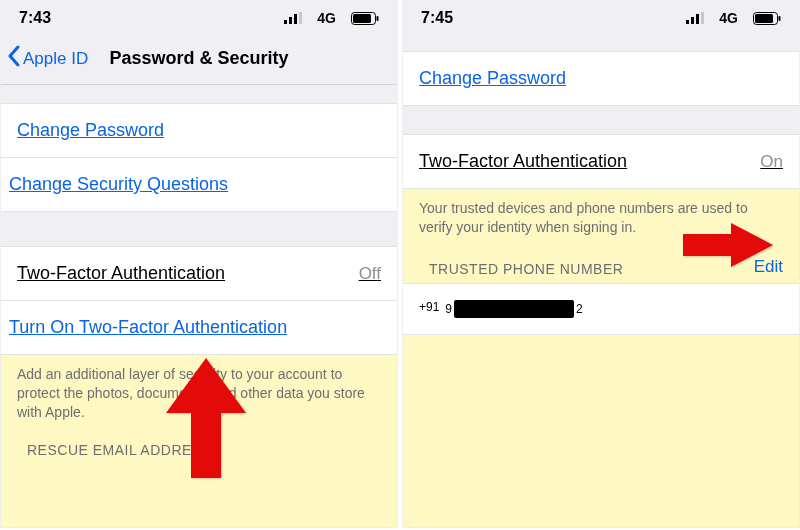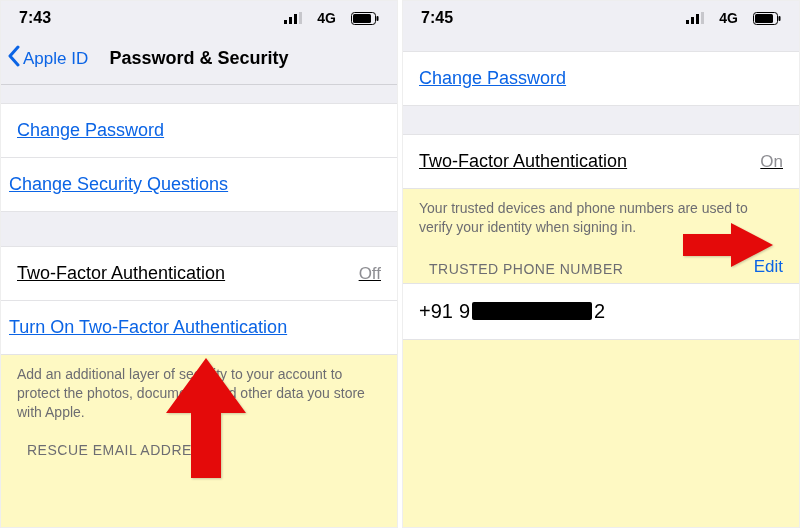--- a/index.html
+++ b/index.html
@@ -20,21 +20,21 @@
   .cell { background: #fff; padding: 16px 16px; font-size: 18px; display: flex; justify-content: space-between; align-items: center; border-top: 1px solid #e3e3e6; border-bottom: 1px solid #e3e3e6; text-decoration: underline; }
   .cell + .cell { border-top: none; padding-left: 8px; }
   .cell.link { color: #0b64e5; }
   .cell.plain { color: #000; }
   .cell .value { color: #8e8e93; font-size: 17px; }
   .footer-text { padding: 10px 16px 8px 16px; font-size: 14px; color: #6d6d72; line-height: 1.35; }
   .section-header { padding: 12px 16px 6px 16px; font-size: 14px; letter-spacing: 0.5px; color: #6d6d72; text-transform: uppercase; display: flex; justify-content: space-between; align-items: flex-end; margin-left: 10px; }
   .section-header .edit-link { color: #0b64e5; text-transform: none; font-size: 17px; letter-spacing: 0; }
   .arrow { position: absolute; pointer-events: none; }
   .arrow svg { display: block; filter: drop-shadow(1px 1px 1px rgba(0,0,0,0.2)); }
-  .phone-cell { background:#fff; padding: 16px 16px; font-size: 20px; border-top:1px solid #e3e3e6; border-bottom:1px solid #e3e3e6; display:flex; align-items:flex-start; gap:6px; }
+  .phone-cell { background:#fff; padding: 16px 16px; font-size: 12px; border-top:1px solid #e3e3e6; border-bottom:1px solid #e3e3e6; display:flex; align-items:flex-start; gap:6px; }
   .redact { display:inline-block; background:#000; border-radius:2px; height: 18px; }
 </style>
 </head>
 <body>
 
 <div class="container">
 
   <div class="phone">
     <div class="status-bar">
       <div class="status-left">7:43</div>

